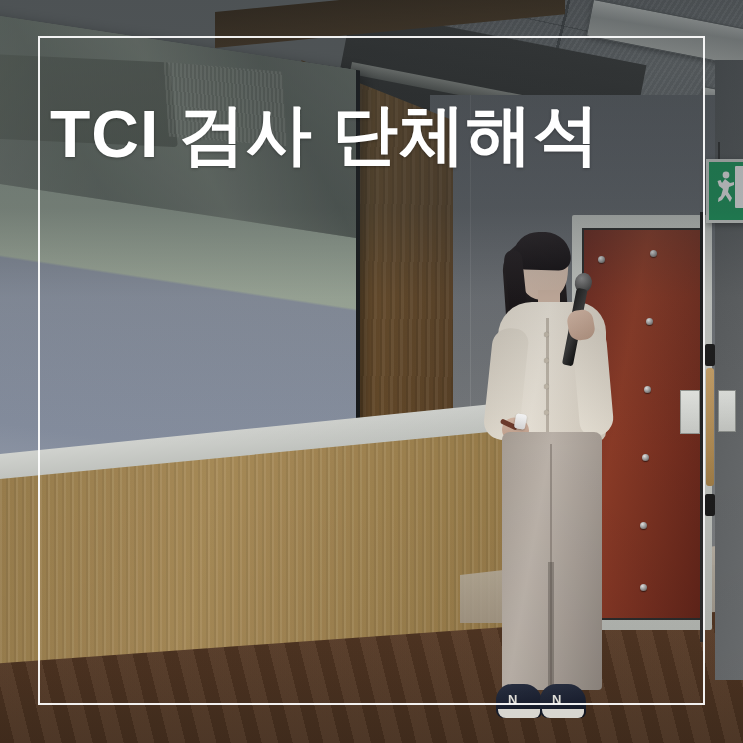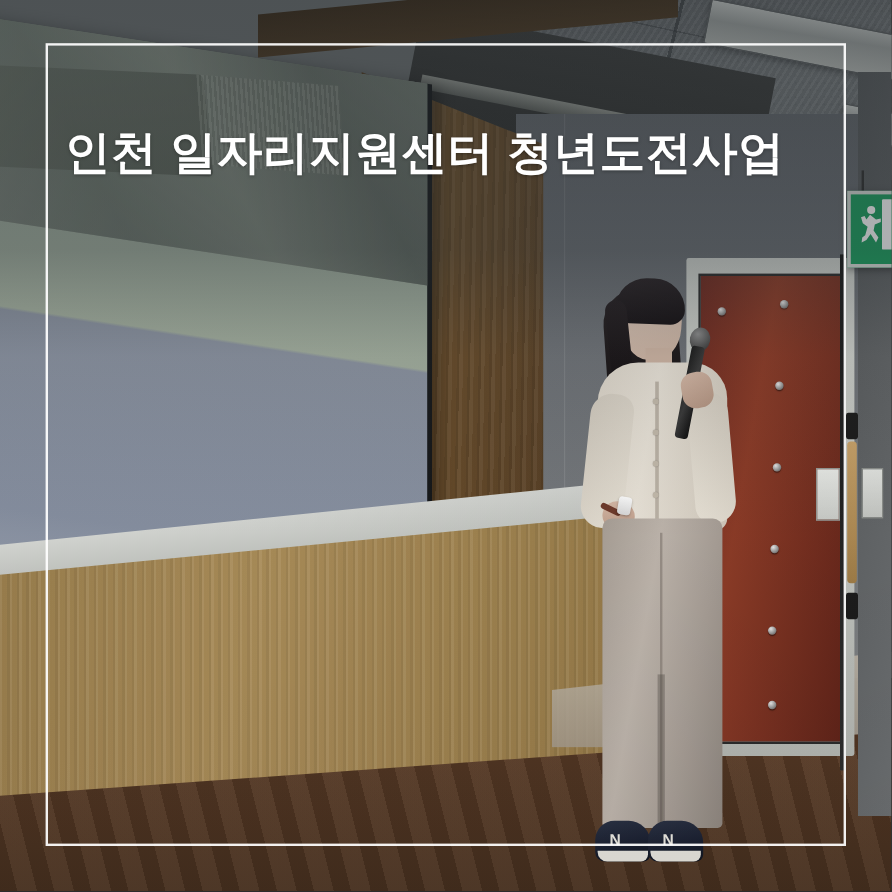--- a/index.html
+++ b/index.html
@@ -557,16 +557,16 @@
         <span class="shoe-n">N</span>
       </div>
     </div>
 
   </div>
 
   <div class="tint"></div>
   <div class="frame"></div>
 
   <div class="text-block">
-    <h2 class="subtitle">인천 일자리지원센터 청년도전사업</h2>
+    <h1 class="title">TCI 검사 단체해석</h1>
   </div>
 
 </div>
 
 </body></html>

